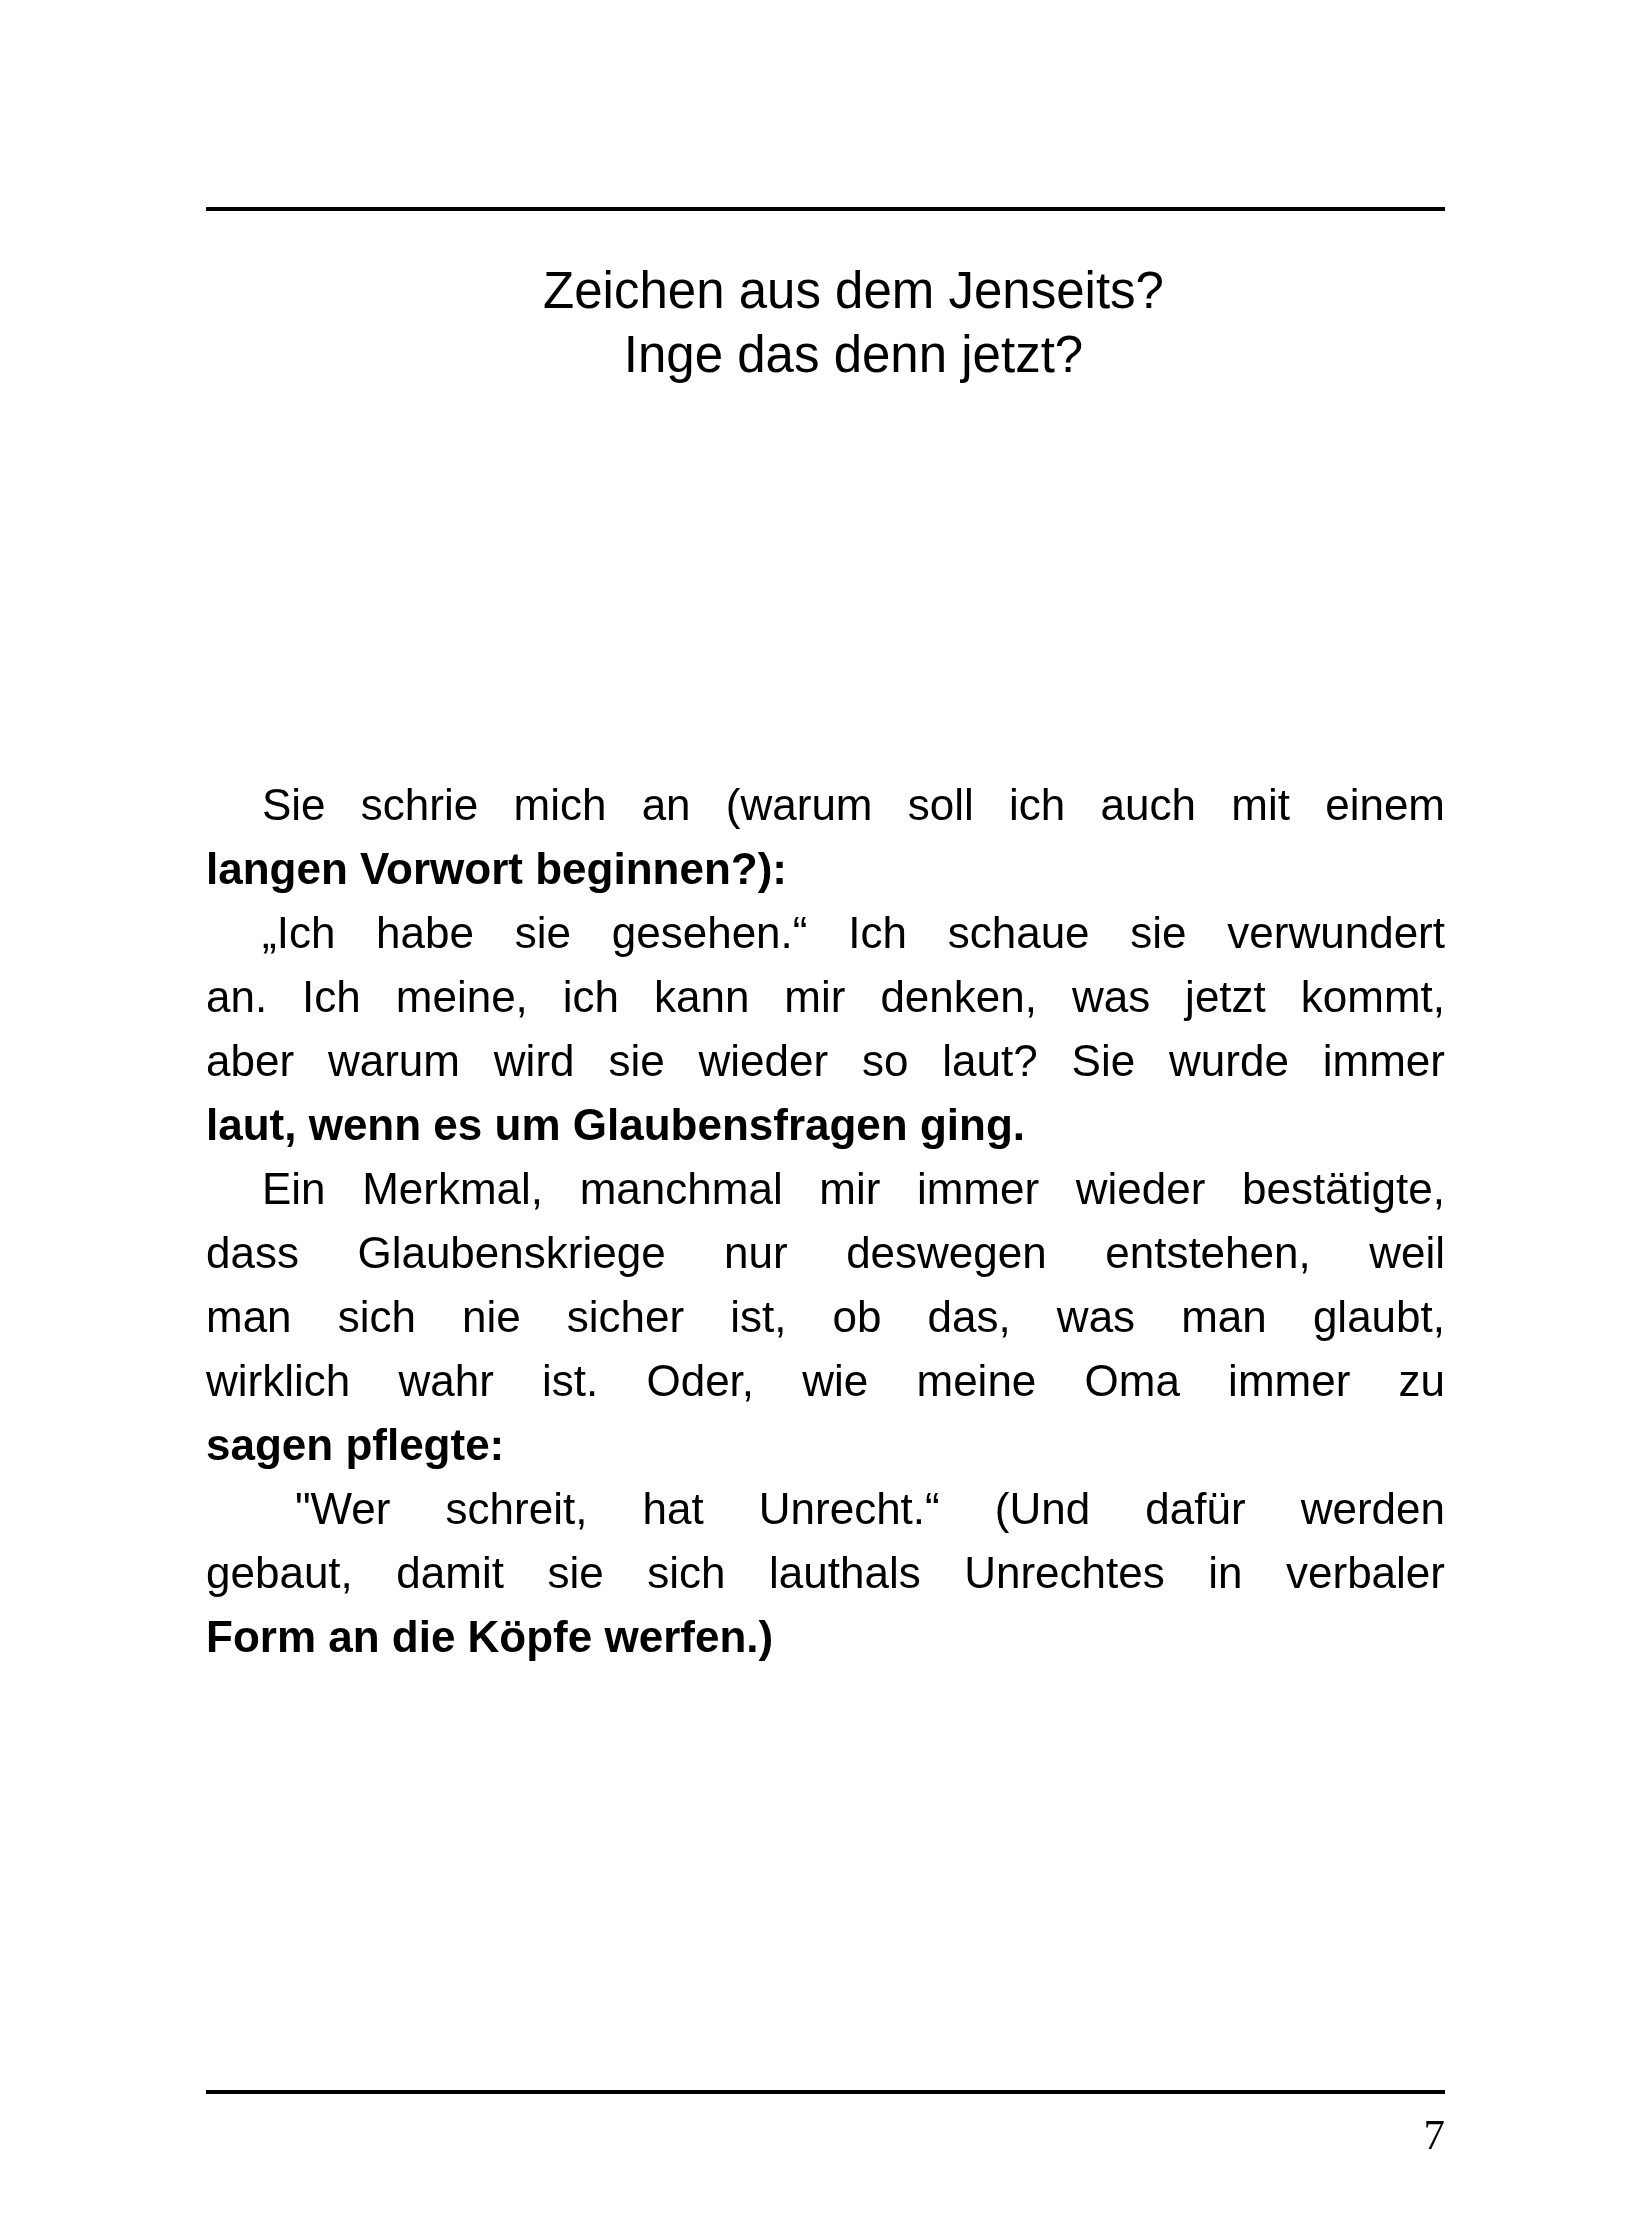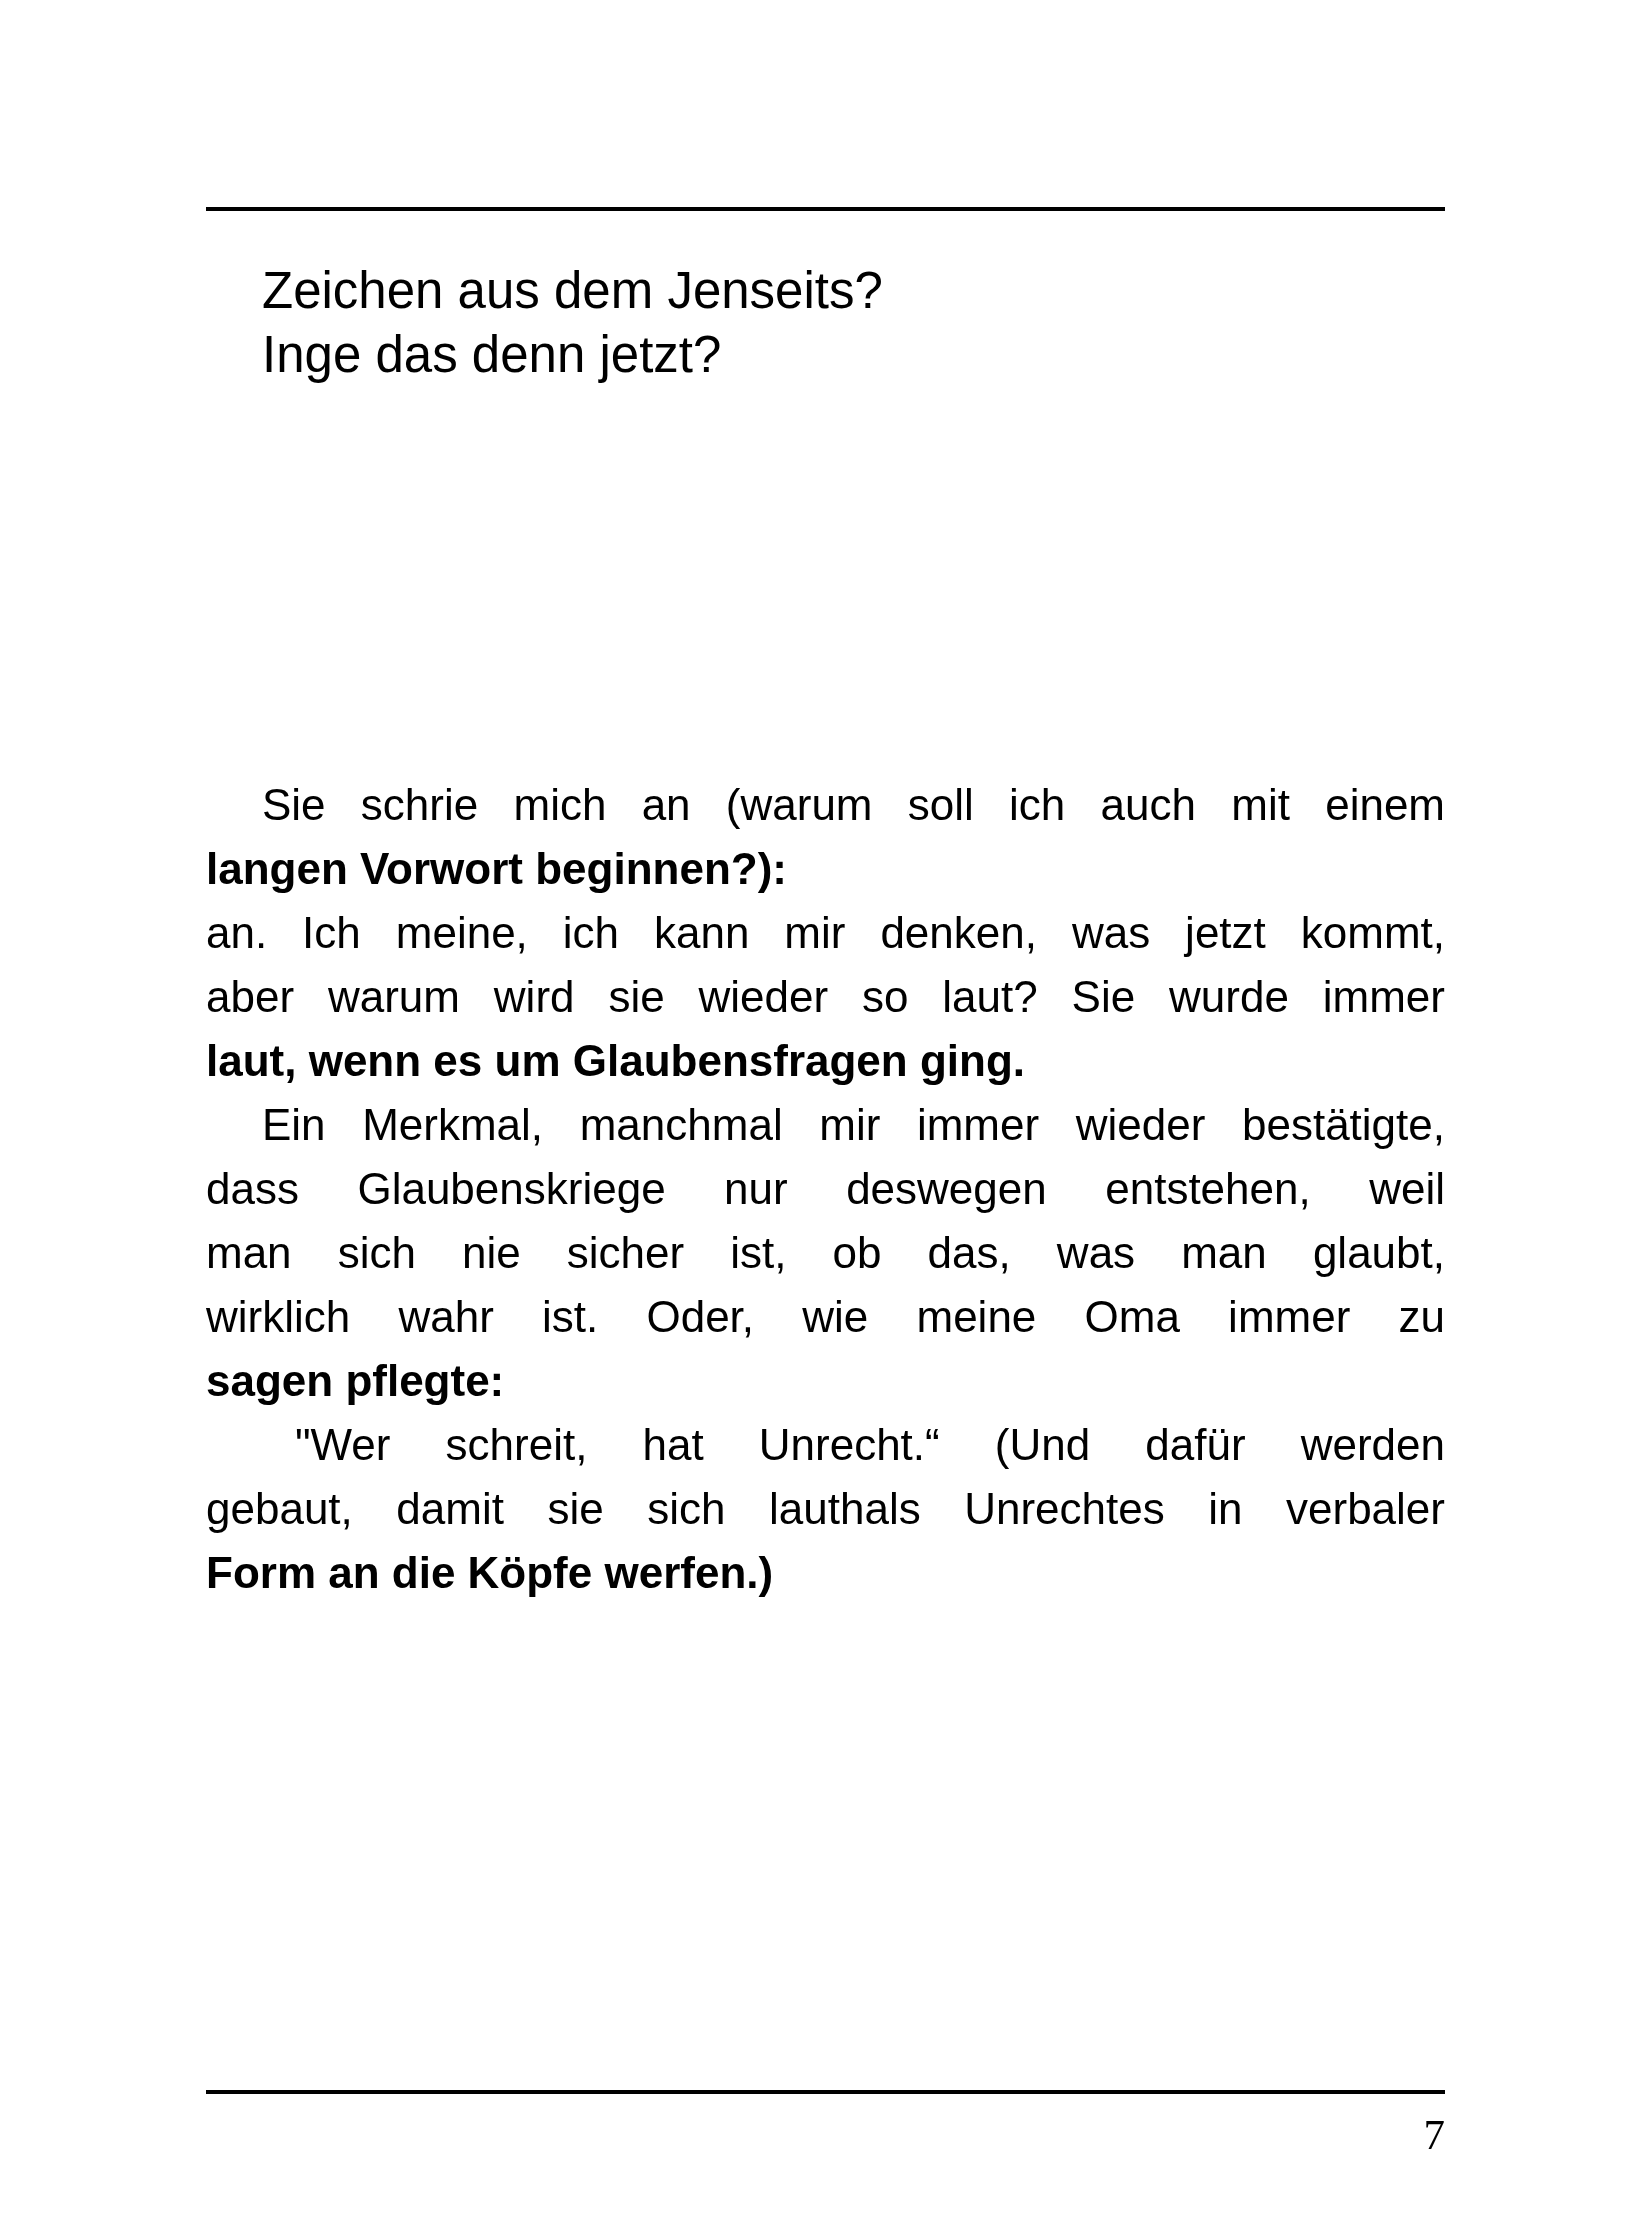--- a/index.html
+++ b/index.html
@@ -30,20 +30,21 @@
     left: 206px;
     top: 259px;
     width: 1239px;
     font-size: 51px;
     line-height: 64px;
     text-align: left;
     white-space: normal;
   }
   .chapter-header .hline {
     text-indent: 56px;
+    text-align: center;
   }
 
   .body-text {
     position: absolute;
     left: 206px;
     top: 773px;
     width: 1239px;
     font-size: 44px;
     line-height: 64px;
   }
@@ -86,20 +87,21 @@
     <div class="hline">Zeichen aus dem Jenseits?</div>
     <div class="hline">Inge das denn jetzt?</div>
   </div>
 
   <div class="body-text">
       <div class="para">
         <div class="line first">Sie schrie mich an (warum soll ich auch mit einem</div>
         <div class="line last">langen Vorwort beginnen?):</div>
       </div>
       <div class="para">
+        <div class="line first">„Ich habe sie gesehen.“ Ich schaue sie verwundert</div>
         <div class="line">an. Ich meine, ich kann mir denken, was jetzt kommt,</div>
         <div class="line">aber warum wird sie wieder so laut? Sie wurde immer</div>
         <div class="line last">laut, wenn es um Glaubensfragen ging.</div>
       </div>
       <div class="para">
         <div class="line first">Ein Merkmal, manchmal mir immer wieder bestätigte,</div>
         <div class="line">dass Glaubenskriege nur deswegen entstehen, weil</div>
         <div class="line">man sich nie sicher ist, ob das, was man glaubt,</div>
         <div class="line">wirklich wahr ist. Oder, wie meine Oma immer zu</div>
         <div class="line last">sagen pflegte:</div>

